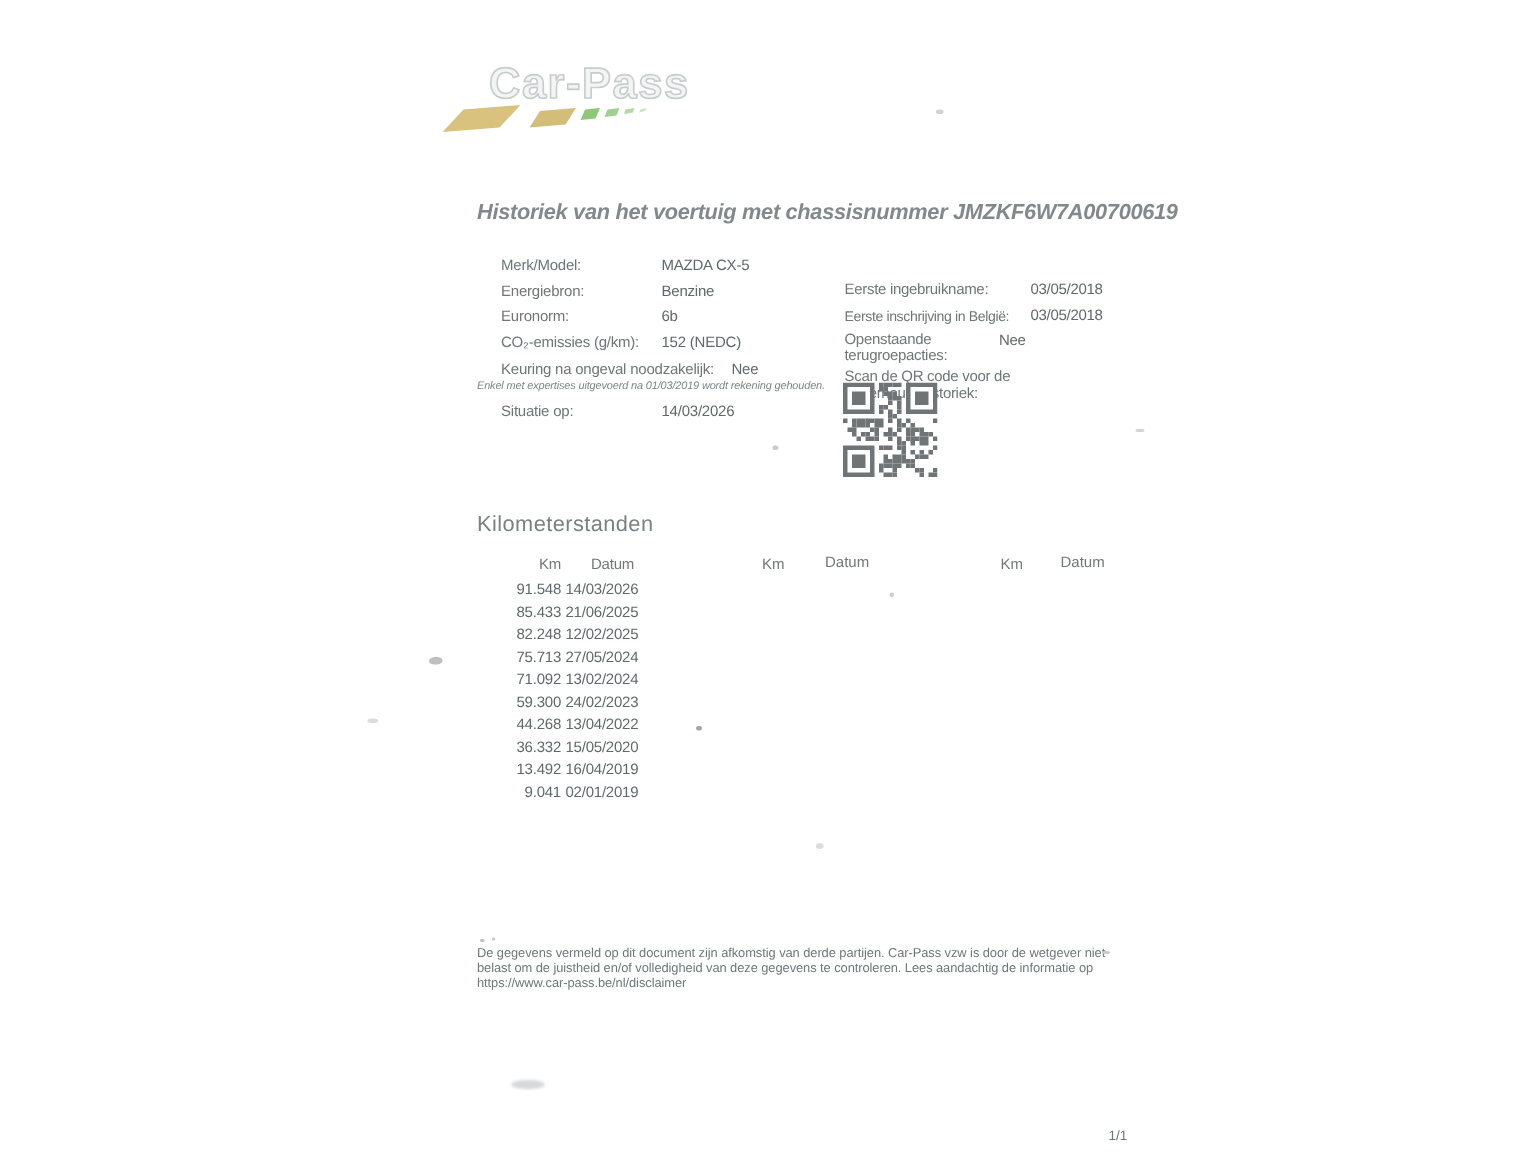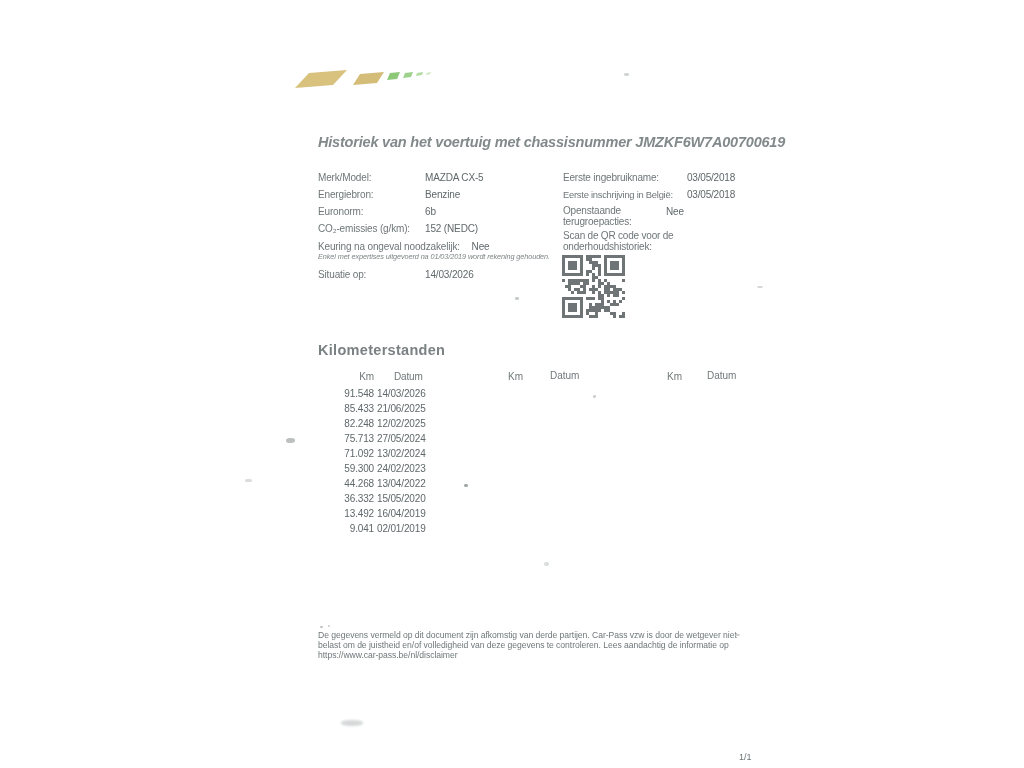--- a/index.html
+++ b/index.html
@@ -9,34 +9,34 @@
   
   .logo-text{position:absolute;left:326px;top:40px;font-size:29px;font-weight:bold;
              letter-spacing:1px;color:#f3f5f5;-webkit-text-stroke:1.1px #c7cdcd;}
   .logo-swoosh{position:absolute;left:293px;top:66px;}
 
   
   .doc-title{position:absolute;left:318px;top:134px;font-size:14.5px;font-style:italic;
              font-weight:bold;color:#82898b;letter-spacing:-0.2px;white-space:nowrap;}
 
   
-  .frow{position:absolute;left:318px;height:13px;font-size:10px;letter-spacing:-0.15px;white-space:nowrap;}
+  .frow{position:absolute;left:334px;height:13px;font-size:10px;letter-spacing:-0.15px;white-space:nowrap;}
   .flabel{color:#6e7678;}
   .fvalue{color:#5f686a;}
   .frow .val-col{position:absolute;left:107px;top:0;}
-  .rrow{position:absolute;left:563px;font-size:10px;letter-spacing:-0.2px;}
+  .rrow{position:absolute;left:563px;font-size:10px;letter-spacing:-0.2px;margin-top:16px;}
   .rrow .flabel{display:inline-block;}
   .rrow .val-col{position:absolute;top:0;}
   .note{position:absolute;left:318px;top:252px;font-size:7.3px;font-style:italic;
         color:#7d8486;letter-spacing:-0.1px;white-space:nowrap;}
 
   .qr-box{position:absolute;left:562px;top:255px;width:63px;height:63px;}
 
   
-  .km-heading{position:absolute;left:318px;top:342px;font-size:14.5px;font-weight:bold;
+  .km-heading{position:absolute;left:318px;top:342px;font-size:14.5px;font-weight:normal;
               color:#7a8183;letter-spacing:0.3px;}
   .thead1{position:absolute;left:314px;top:371px;font-size:10px;color:#70787a;letter-spacing:-0.15px;}
   .thead1 .hkm{display:inline-block;width:60px;text-align:right;}
   .thead1 .hdt{position:absolute;left:80px;top:0;}
   .hkm2{position:absolute;font-size:10px;color:#70787a;}
   .hdt2{position:absolute;font-size:10px;color:#70787a;}
   .tbody{position:absolute;left:314px;top:387px;font-size:10px;color:#5f686a;letter-spacing:-0.15px;}
   .trow{height:15px;line-height:13px;white-space:nowrap;}
   .trow .km{display:inline-block;width:60px;text-align:right;}
   .trow .dt{display:inline-block;margin-left:3px;}
@@ -49,20 +49,21 @@
   .page-num{position:absolute;left:739px;top:752px;font-size:9px;color:#6c7476;}
 
   
   .speck{position:absolute;border-radius:45%;}
 </style>
 </head>
 <body>
 
 <div class="page">
 
+  <div class="logo-text">Car-Pass</div>
   <svg class="logo-swoosh" width="140" height="26" viewBox="0 0 140 26">
     <polygon points="2,22 16,7 54,4 40,19" fill="#d8c27d"></polygon>
     <polygon points="60,19 67,8 91,6 84,17" fill="#d3bd78"></polygon>
     <polygon points="94,14 97,7 107,6 104,13" fill="#8cc878"></polygon>
     <polygon points="110,12 112,7 120,6 118,11" fill="#9ed18c"></polygon>
     <polygon points="123,10 124,7 130,6 129,9" fill="#b4dba2"></polygon>
     <polygon points="133,9 134,7 138,6 137,8" fill="#c9e6ba"></polygon>
   </svg>
 
   <div class="doc-title">Historiek van het voertuig met chassisnummer JMZKF6W7A00700619</div>

